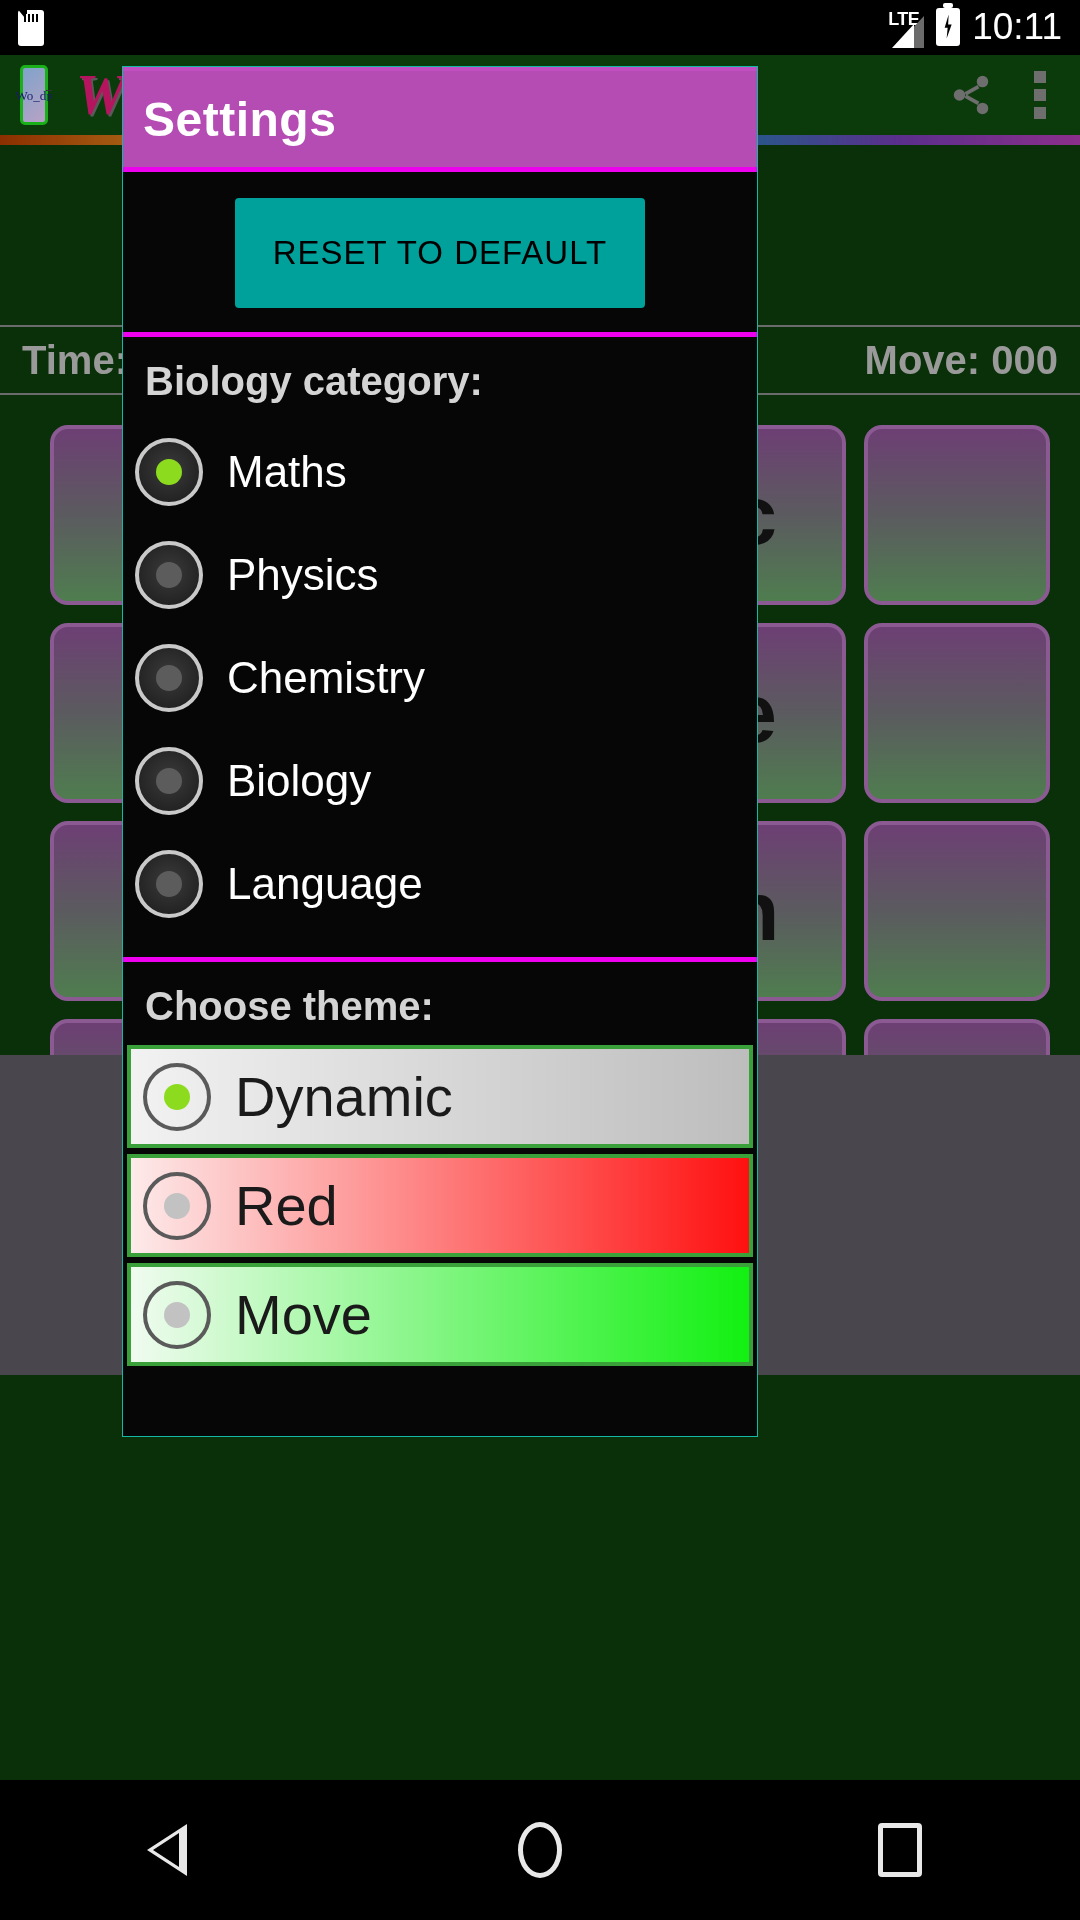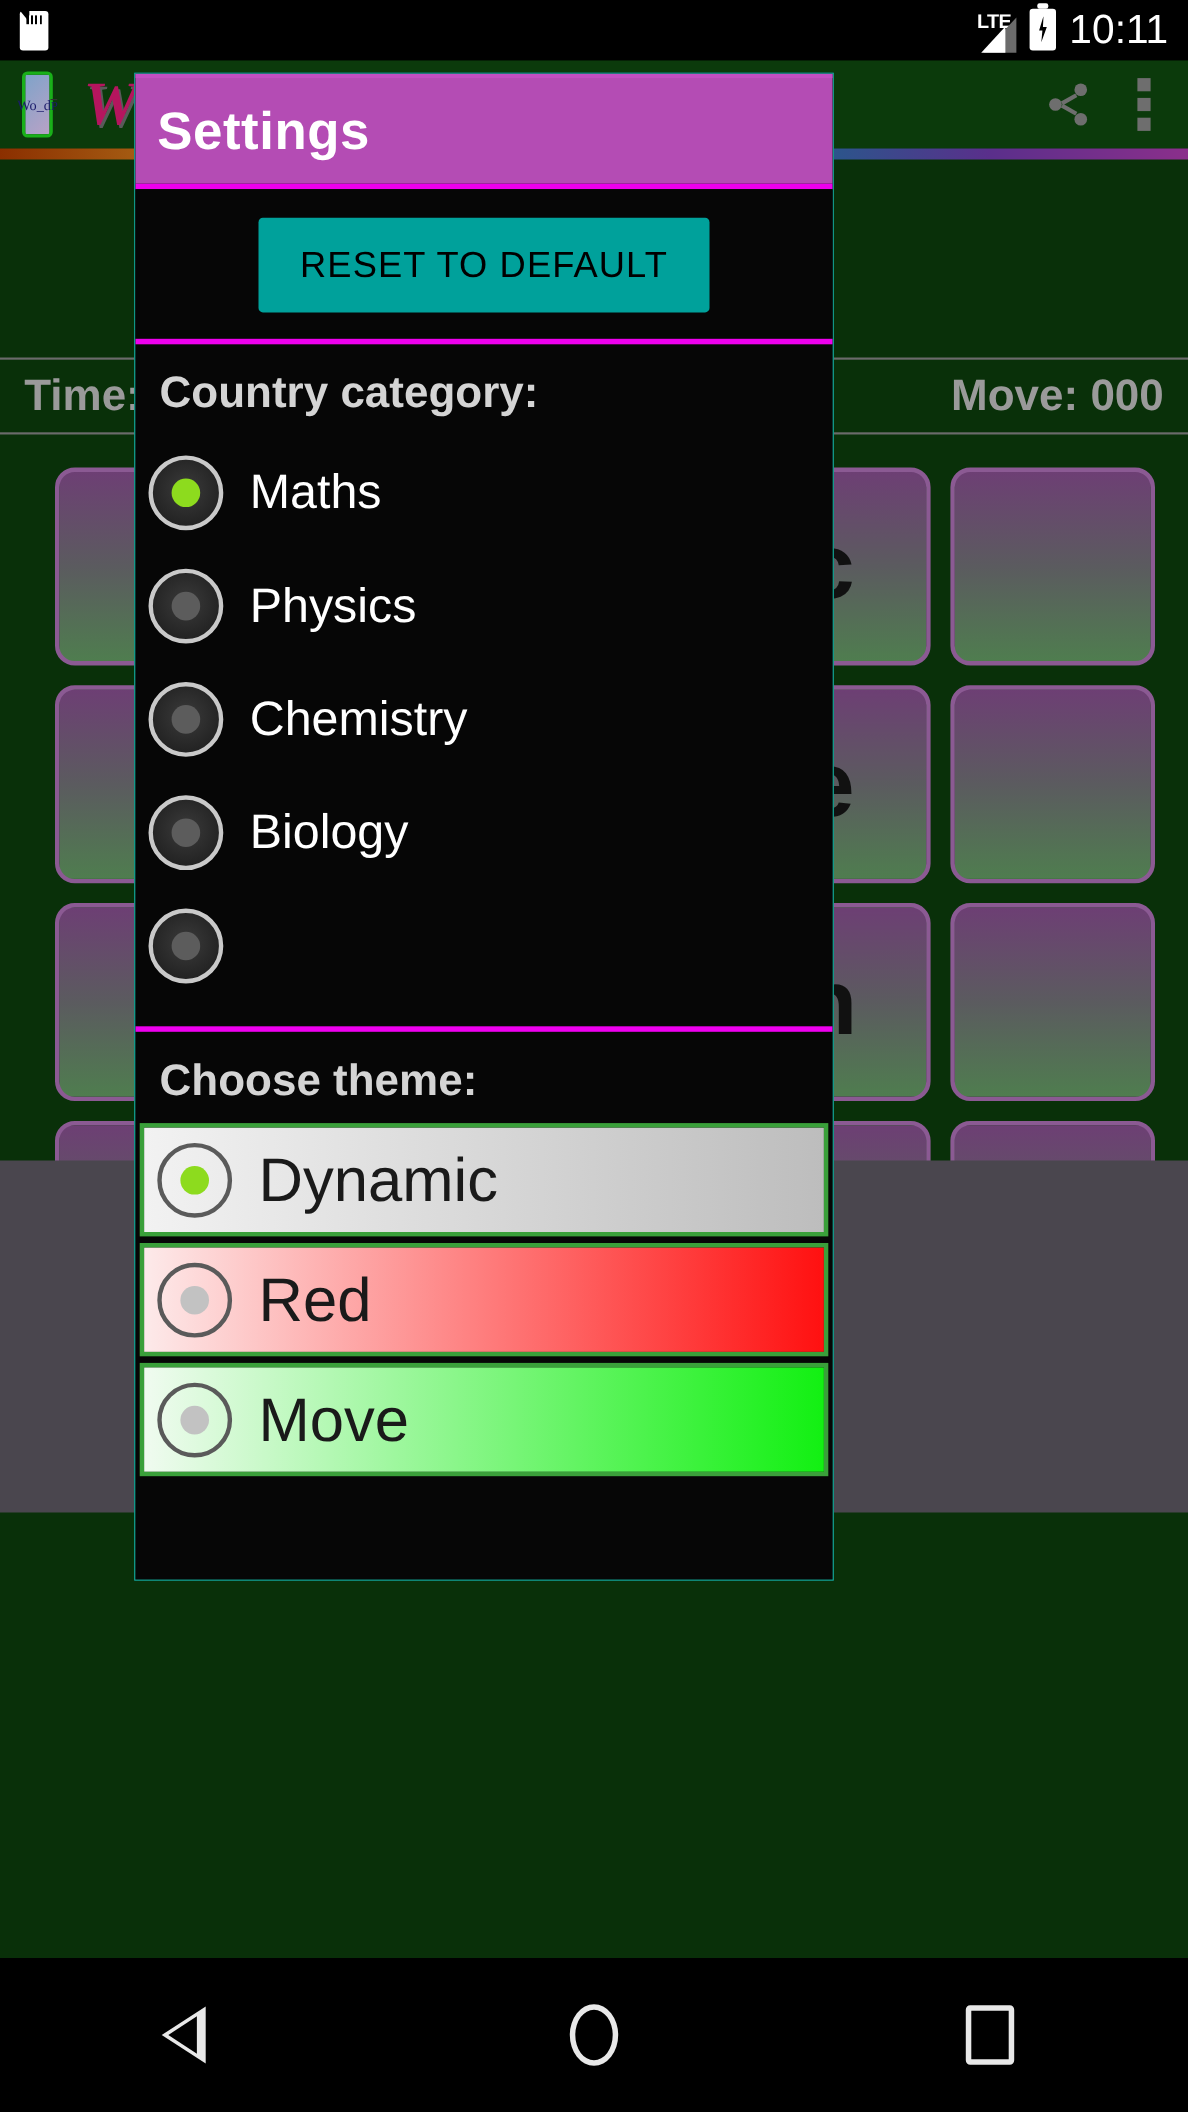--- a/index.html
+++ b/index.html
@@ -61,21 +61,21 @@
   
   .scrim{position:absolute;left:0;top:0;width:1080px;height:1920px;background:rgba(0,0,0,0);}
   .dialog{position:absolute;left:122px;top:66px;width:636px;height:1371px;
     background:#060606;border:1px solid #14b8a6;overflow:hidden;}
   .dlg-head{height:100px;background:#b44cb4;border-top:4px solid #c24fc2;display:flex;align-items:center;
     padding-left:20px;}
   .dlg-head h1{font-size:48px;font-weight:bold;color:#fff;letter-spacing:.5px;}
   .dlg-head-underline{height:5px;background:#ee00ee;}
   .reset-wrap{padding:26px 0 24px;display:flex;justify-content:center;background:#060606;}
   .reset-btn{background:#00a19b;color:#000;font-size:33px;letter-spacing:1px;
-    padding:24px 38px;border:none;border-radius:4px;font-family:"Liberation Sans",sans-serif;}
+    padding:36px 38px;border:none;border-radius:4px;font-family:"Liberation Sans",sans-serif;}
   .divider{height:5px;background:#ee00ee;margin:0 0 0 0;}
   .sect-title{font-size:40px;font-weight:bold;color:#d4d4d4;padding:22px 0 16px 22px;}
   .radio-list{padding:0 10px 22px 0;}
   .radio-row{display:flex;align-items:center;height:103px;padding-left:12px;}
   .radio{width:68px;height:68px;border-radius:50%;border:4px solid #c9c9c9;
     background:radial-gradient(circle at 50% 45%,#3b3b3b,#1a1a1a);
     display:flex;align-items:center;justify-content:center;flex:none;}
   .radio i{width:26px;height:26px;border-radius:50%;background:#5c5c5c;display:block;}
   .radio.on i{background:#8ddb1e;}
   .radio-row .lbl{font-size:44px;color:#fff;margin-left:24px;}
@@ -191,21 +191,21 @@
     <h1>Settings</h1>
   </div>
   <div class="dlg-head-underline"></div>
 
   <div class="reset-wrap">
     <button class="reset-btn">RESET TO DEFAULT</button>
   </div>
 
   <div class="divider"></div>
 
-  <div class="sect-title">Country category:</div>
+  <div class="sect-title">Biology category:</div>
   <div class="radio-list" id="catlist">
       <div class="radio-row">
         <span class="radio on">
           <i></i>
         </span>
         <span class="lbl">Maths</span>
       </div>
       <div class="radio-row">
         <span class="radio">
           <i></i>
@@ -221,20 +221,21 @@
       <div class="radio-row">
         <span class="radio">
           <i></i>
         </span>
         <span class="lbl">Biology</span>
       </div>
       <div class="radio-row">
         <span class="radio">
           <i></i>
         </span>
+        <span class="lbl">Language</span>
       </div>
     </div>
 
   <div class="divider"></div>
 
   <div class="sect-title">Choose theme:</div>
   <div class="theme-list" id="themelist">
       <div class="theme-row th-dynamic">
         <span class="t-radio on">
           <i></i>

